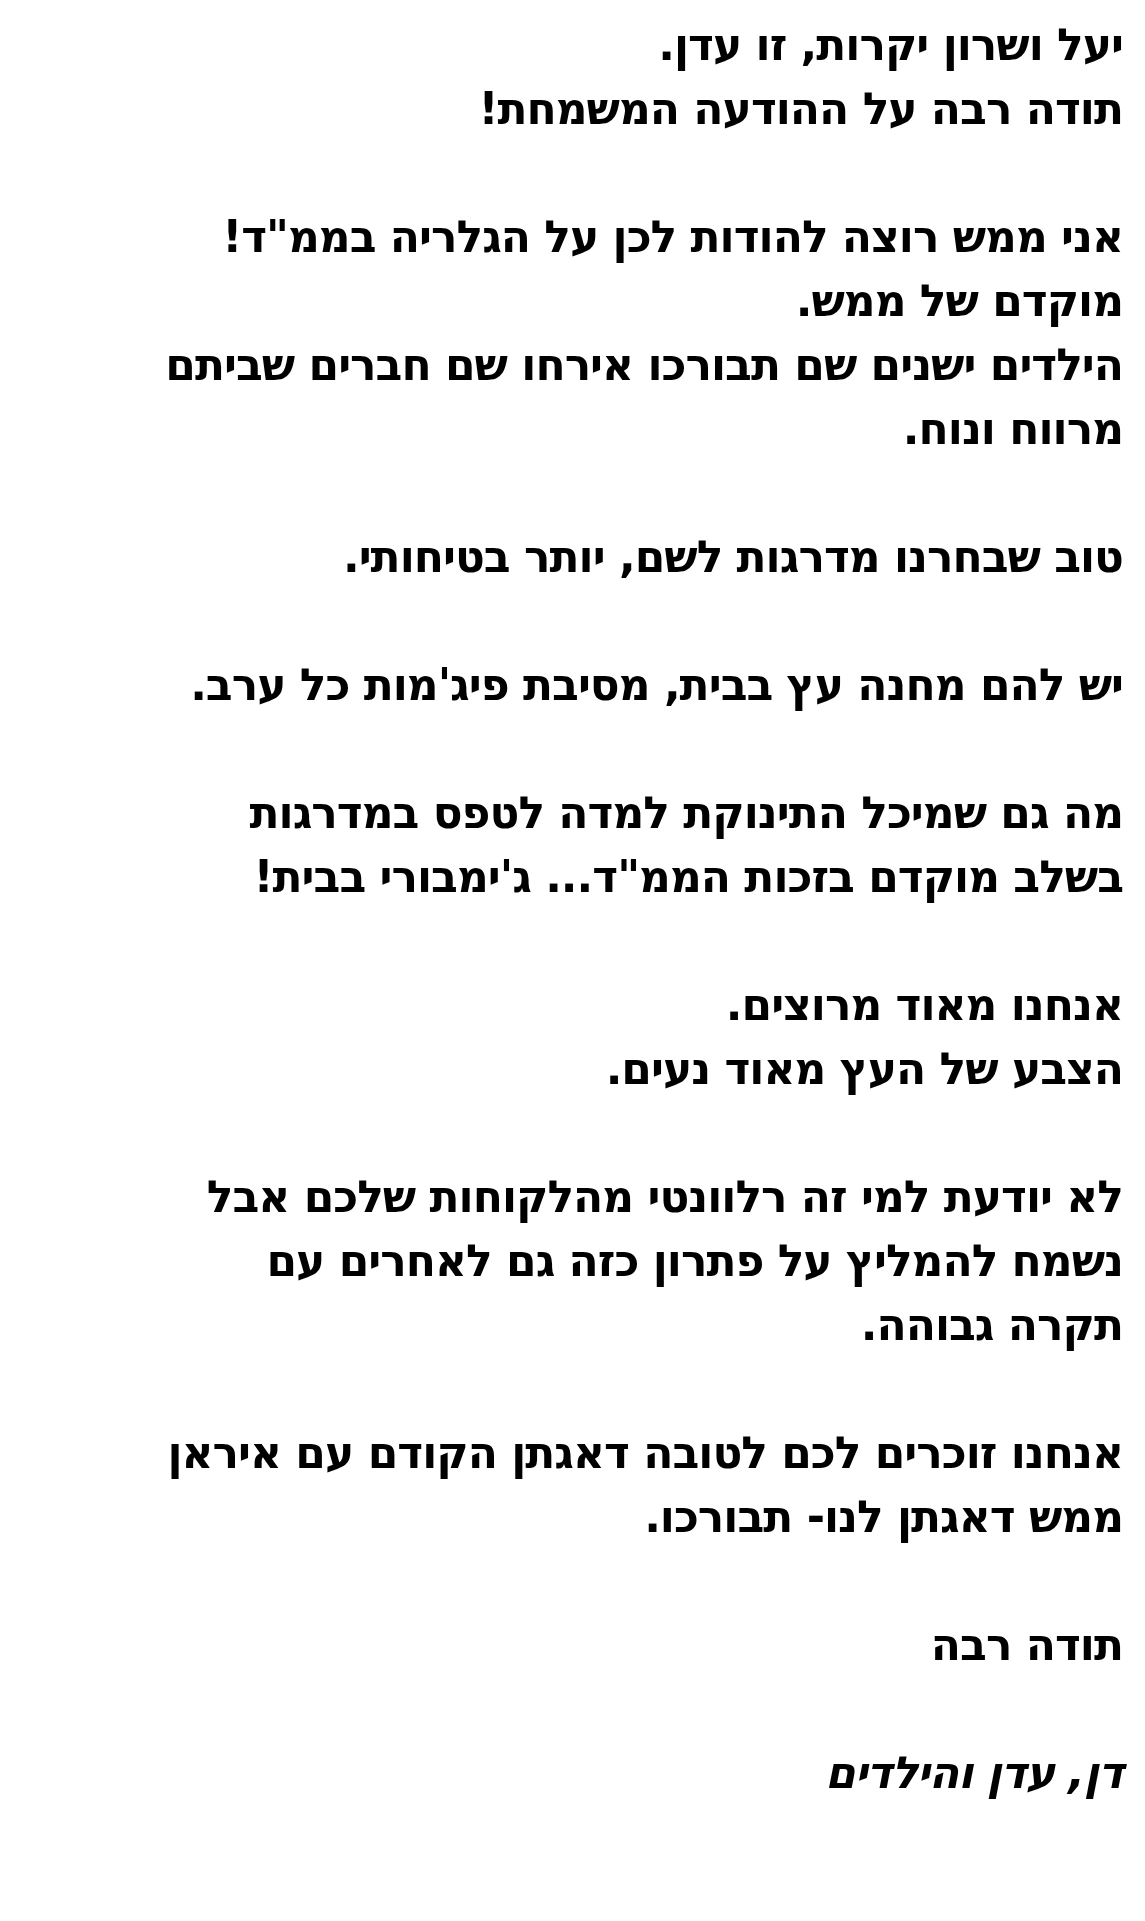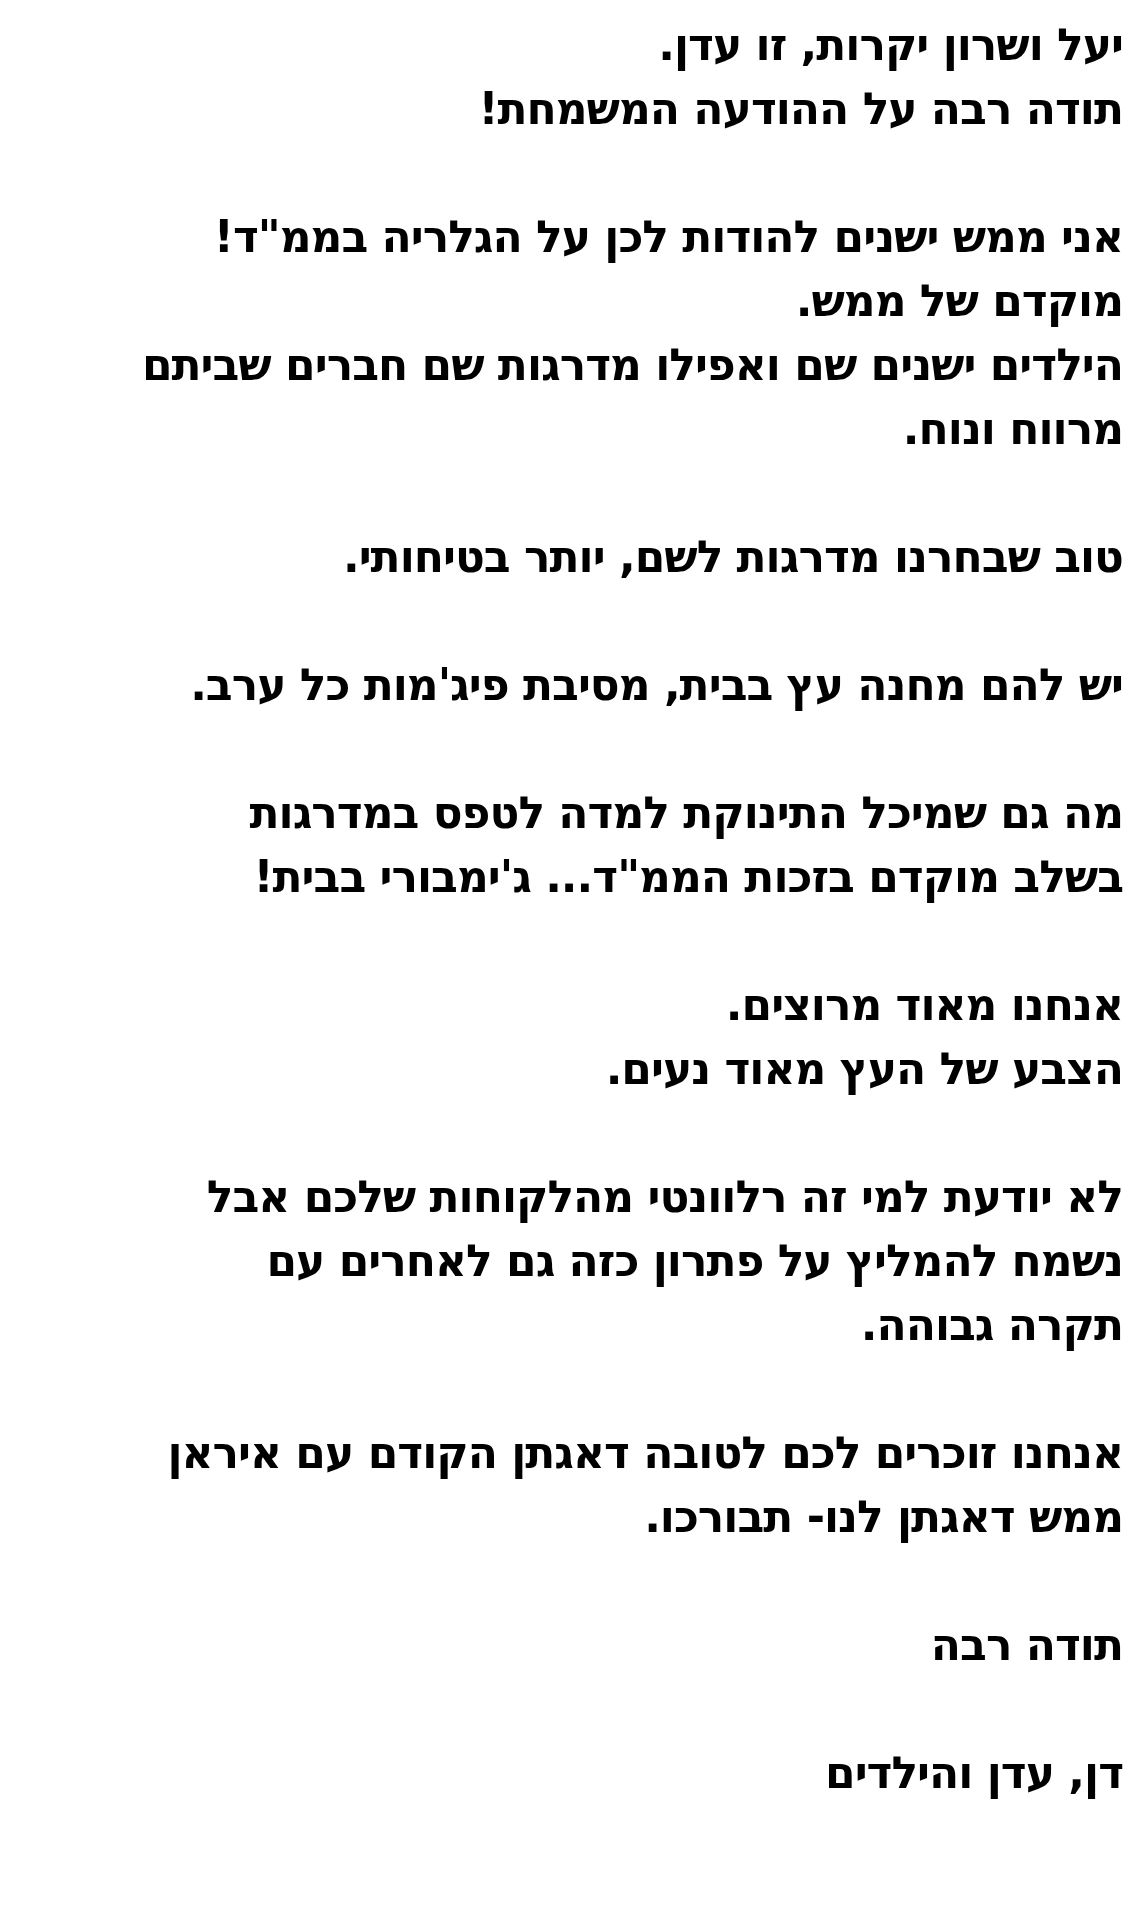--- a/index.html
+++ b/index.html
@@ -25,38 +25,39 @@
       font-weight: 700;
       letter-spacing: -1px;
       line-height: 64px;
       overflow: hidden;
     }
     .paragraph {
       margin: 0 0 64px 0; 
     }
     .paragraph:last-child {
       margin-bottom: 0;
+      font-style: italic;
     }
     .text-line {
       white-space: nowrap;
       height: 64px;
     }
   </style>
 </head>
 <body>
 
 <div class="message-document" id="message-document" style="color: rgb(0, 0, 0); background: rgb(255, 255, 255);">
     <div class="paragraph">
       <div class="text-line">יעל ושרון יקרות, זו עדן.</div>
       <div class="text-line">תודה רבה על ההודעה המשמחת!</div>
     </div>
     <div class="paragraph">
-      <div class="text-line">אני ממש ישנים להודות לכן על הגלריה בממ"ד!</div>
+      <div class="text-line">אני ממש רוצה להודות לכן על הגלריה בממ"ד!</div>
       <div class="text-line">מוקדם של ממש.</div>
-      <div class="text-line">הילדים ישנים שם ואפילו מדרגות שם חברים שביתם</div>
+      <div class="text-line">הילדים ישנים שם תבורכו אירחו שם חברים שביתם</div>
       <div class="text-line">מרווח ונוח.</div>
     </div>
     <div class="paragraph">
       <div class="text-line">טוב שבחרנו מדרגות לשם, יותר בטיחותי.</div>
     </div>
     <div class="paragraph">
       <div class="text-line">יש להם מחנה עץ בבית, מסיבת פיג'מות כל ערב.</div>
     </div>
     <div class="paragraph">
       <div class="text-line">מה גם שמיכל התינוקת למדה לטפס במדרגות</div>

